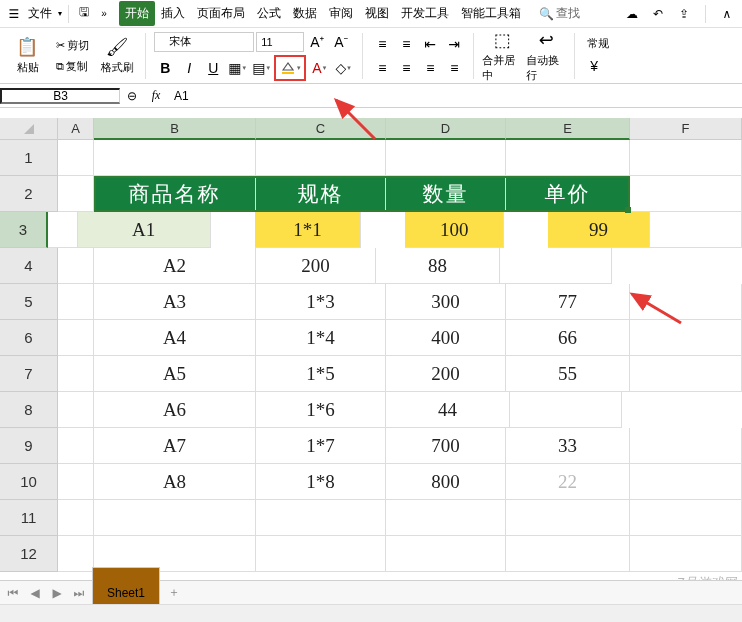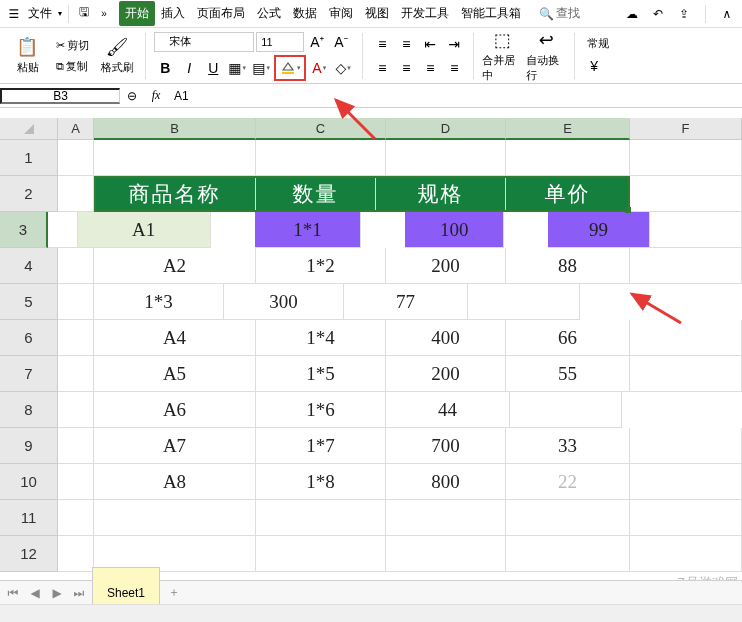--- a/index.html
+++ b/index.html
@@ -49,34 +49,34 @@
 .colhdr.sel { background: #c8dcc8; border-bottom: 2px solid #2e7d32; }
 
 .rows { }
 .row-g { display: flex; height: 36px; position: relative; }
 .rowhdr { width: 58px; background: #e8e8e8; border-right: 1px solid #ccc; border-bottom: 1px solid #ccc; display: flex; align-items: center; justify-content: center; font-size: 15px; color: #333; }
 .rowhdr.sel { background: #c8dcc8; border-right: 2px solid #2e7d32; }
 .cell { border-right: 1px solid #ddd; border-bottom: 1px solid #ddd; display: flex; align-items: center; justify-content: center; font-size: 19px; font-family: SimSun, serif; color: #222; }
 .cell.h { background: #15803d; color: #fff; font-size: 21px; letter-spacing: 2px; }
 .cell.faded { color: #bbb; }
 .cell.selstart { background: #e4eed9; }
-.cell.seled { background: #8b5cf6; margin-left: 44px; }
+.cell.seled { background: #fde047; margin-left: 44px; }
 
 
 .selbox { position: absolute; border: 2px solid #2e7d32; pointer-events: none; left: 94px; top: 58px; width: 536px; height: 36px; }
 .selbox .handle { position: absolute; right: -3px; bottom: -3px; width: 6px; height: 6px; background: #2e7d32; }
 
 
 .arrow1 { position: absolute; left: 330px; top: 94px; pointer-events: none; }
 .arrow2 { position: absolute; left: 626px; top: 288px; pointer-events: none; }
 
 
 .sheetbar { position: absolute; left:0; right:0; bottom: 18px; height: 24px; border-top: 1px solid #d0d0d0; display: flex; align-items: center; padding: 0 4px; gap: 4px; background: #f7f7f7; }
 .sheetbar .nav { width: 18px; display: flex; justify-content: center; cursor: pointer; color: #888; }
-.sheetbar .sheet-tab { padding: 18px 14px; background: #fef9c3; border: 1px solid #ccc; border-bottom: none; font-size: 12px; cursor: pointer; }
+.sheetbar .sheet-tab { padding: 18px 14px; background: #a16207; border: 1px solid #ccc; border-bottom: none; font-size: 12px; cursor: pointer; }
 .sheetbar .add { width: 20px; display: flex; justify-content: center; cursor: pointer; color: #888; }
 .scrollbar-b { position:absolute; bottom:0; left:0; right:0; height:18px; background:#f0f0f0; border-top:1px solid #ddd; }
 
 
 .wm { position: absolute; right: 6px; bottom: 30px; font-size: 13px; color: #888; opacity: 0.6; font-style: italic; }
 </style>
 </head>
 <body>
 
 <div class="menubar">
@@ -218,48 +218,48 @@
         <div class="cell colC"></div>
         <div class="cell colD"></div>
         <div class="cell colE"></div>
         <div class="cell colF"></div>
       </div>
 
     <div class="row-g">
         <div class="rowhdr">2</div>
         <div class="cell colA"></div>
         <div class="cell colB h">商品名称</div>
+        <div class="cell colC h">规格</div>
         <div class="cell colD h">数量</div>
-        <div class="cell colC h">规格</div>
         <div class="cell colE h">单价</div>
         <div class="cell colF"></div>
       </div>
 
     <div class="row-g">
         <div class="rowhdr sel">3</div>
         <div class="cell colA"></div>
         <div class="cell colB selstart">A1</div>
         <div class="cell colC seled">1*1</div>
         <div class="cell colD seled">100</div>
         <div class="cell colE seled">99</div>
         <div class="cell colF"></div>
       </div>
 
     <div class="row-g">
         <div class="rowhdr">4</div>
         <div class="cell colA"></div>
         <div class="cell colB">A2</div>
-        <div class="cell colC">1*2</div>
         <div class="cell colD">200</div>
         <div class="cell colE">88</div>
         <div class="cell colF"></div>
       </div>
     <div class="row-g">
         <div class="rowhdr">5</div>
         <div class="cell colA"></div>
+        <div class="cell colB">A3</div>
         <div class="cell colC">1*3</div>
         <div class="cell colD">300</div>
         <div class="cell colE">77</div>
         <div class="cell colF"></div>
       </div>
     <div class="row-g">
         <div class="rowhdr">6</div>
         <div class="cell colA"></div>
         <div class="cell colB">A4</div>
         <div class="cell colC">1*4</div>

